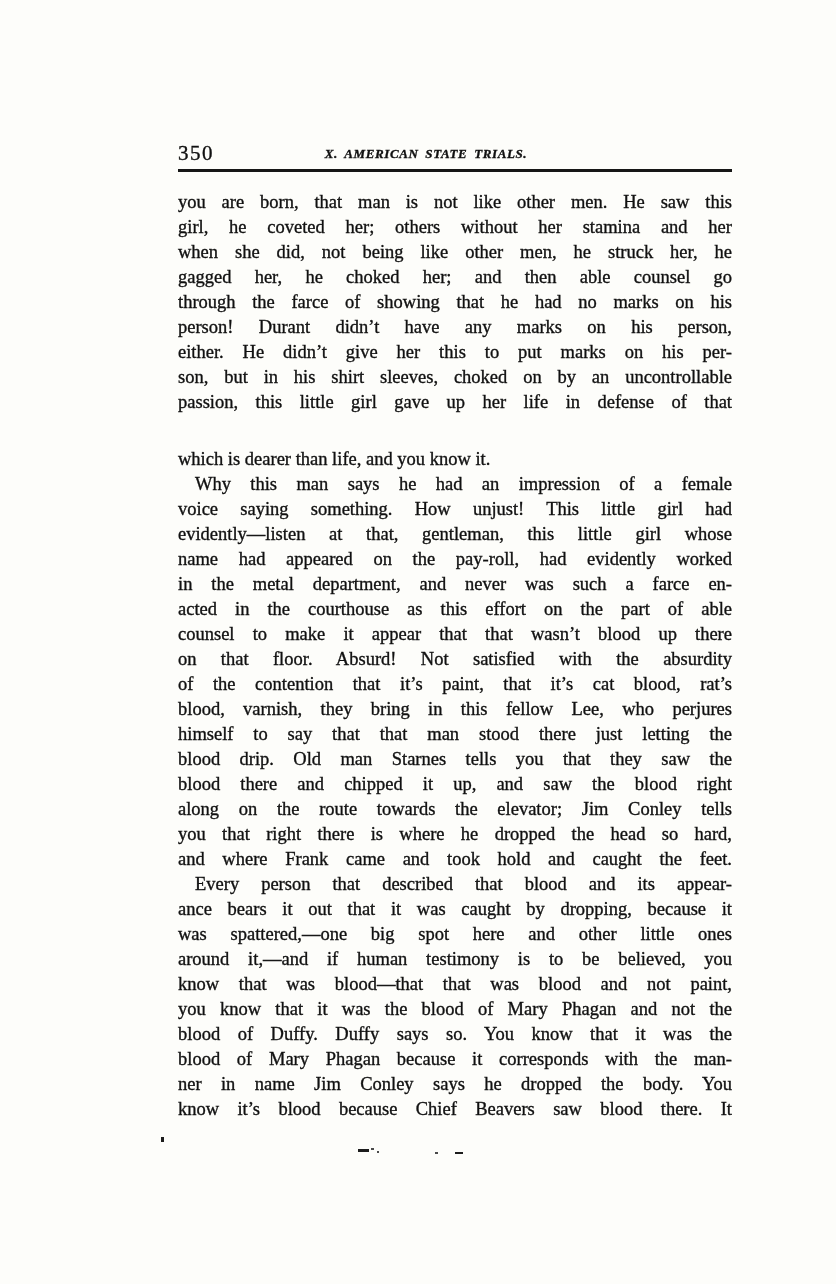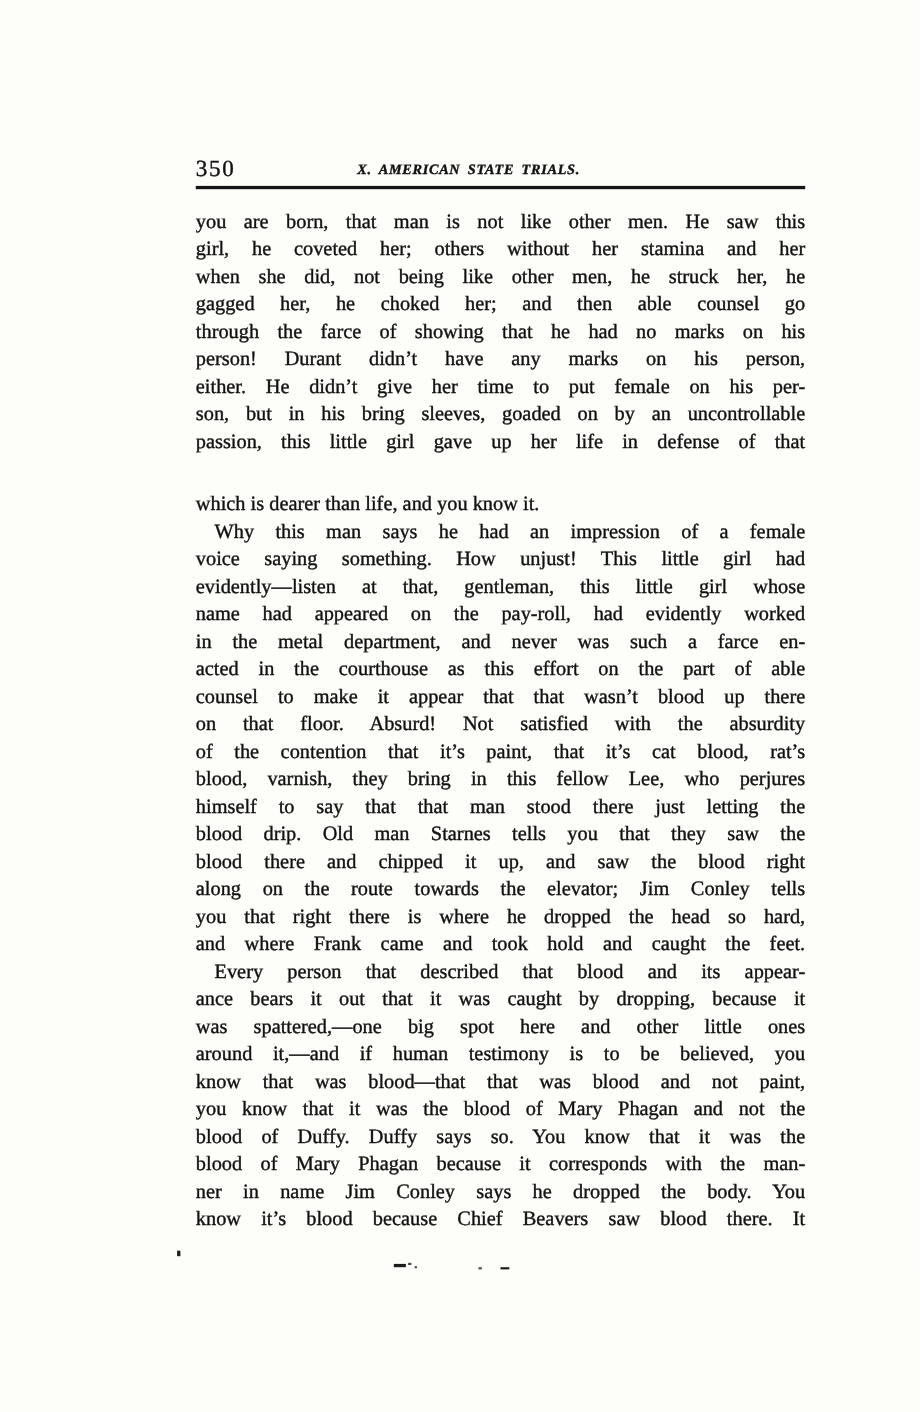--- a/index.html
+++ b/index.html
@@ -72,22 +72,22 @@
 
   <div class="body-col ink">
 
     <div>
       <div class="line">you are born, that man is not like other men. He saw this</div>
       <div class="line">girl, he coveted her; others without her stamina and her</div>
       <div class="line">when she did, not being like other men, he struck her, he</div>
       <div class="line">gagged her, he choked her; and then able counsel go</div>
       <div class="line">through the farce of showing that he had no marks on his</div>
       <div class="line">person! Durant didn’t have any marks on his person,</div>
-      <div class="line">either. He didn’t give her time to put female on his per-</div>
-      <div class="line">son, but in his bring sleeves, goaded on by an uncontrollable</div>
+      <div class="line">either. He didn’t give her this to put marks on his per-</div>
+      <div class="line">son, but in his shirt sleeves, choked on by an uncontrollable</div>
       <div class="line">passion, this little girl gave up her life in defense of that</div>
       <div class="line short">which is dearer than life, and you know it.</div>
     </div>
 
     <div>
       <div class="line indent">Why this man says he had an impression of a female</div>
       <div class="line">voice saying something. How unjust! This little girl had</div>
       <div class="line">evidently—listen at that, gentleman, this little girl whose</div>
       <div class="line">name had appeared on the pay-roll, had evidently worked</div>
       <div class="line">in the metal department, and never was such a farce en-</div>

